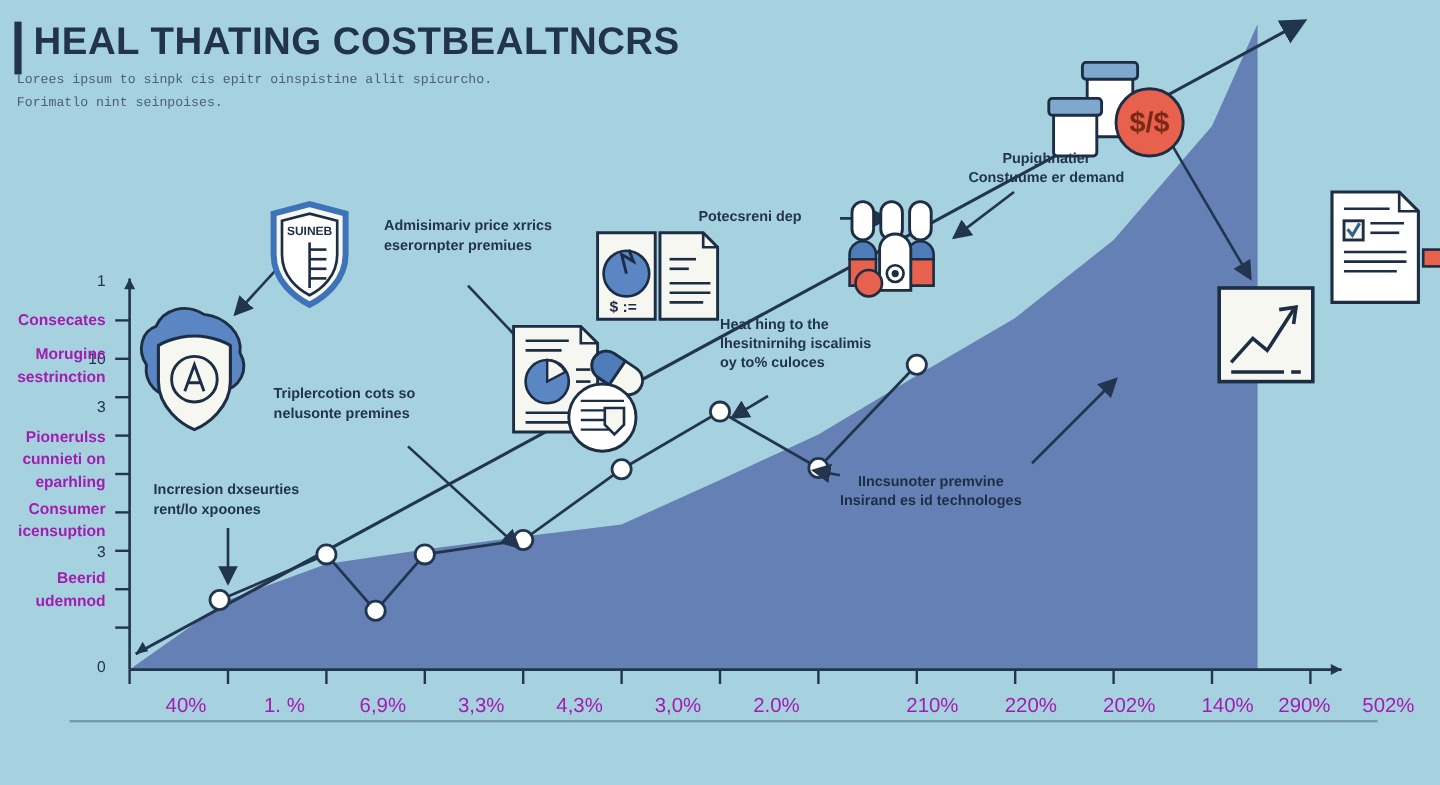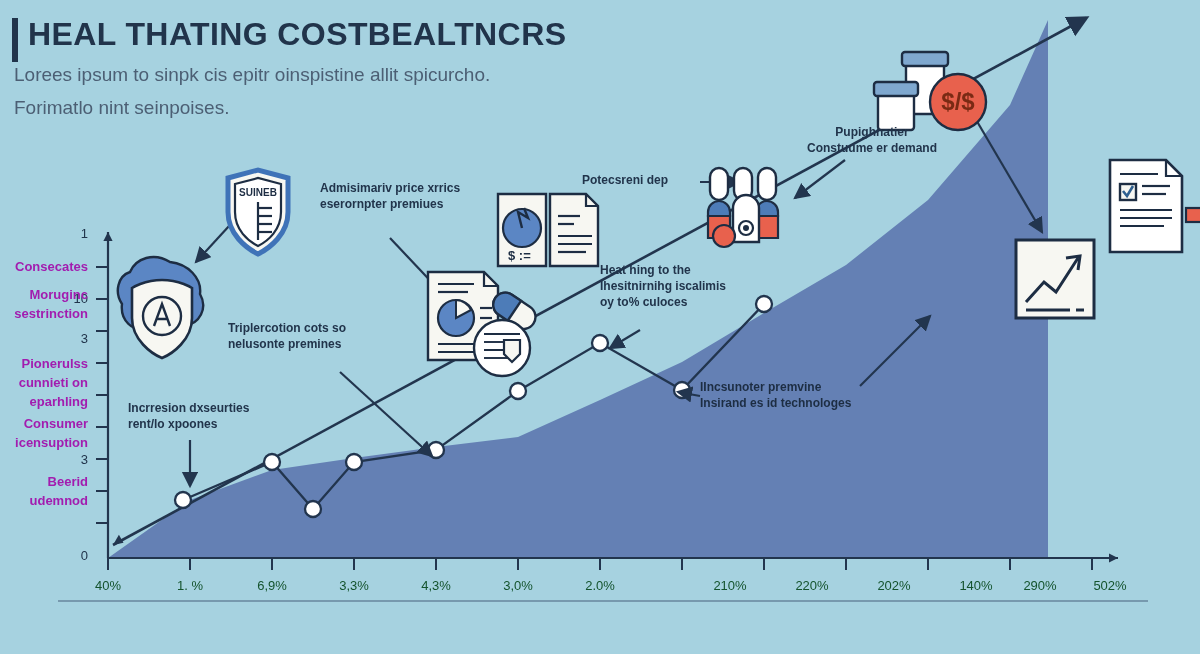--- a/index.html
+++ b/index.html
@@ -16,32 +16,33 @@
   
   .hdr{position:absolute;left:0;top:0;width:1200px;height:120px;}
   .hdr-accent{position:absolute;left:12px;top:18px;width:6px;height:44px;background:#21344b;}
   .hdr-title{
     position:absolute;left:28px;top:16px;
     font-size:32px;font-weight:bold;letter-spacing:.4px;
     color:#21344b;white-space:nowrap;
   }
   .hdr-sub{
     position:absolute;left:14px;top:58px;
-    font-size:19px;color:#4c5f74;line-height:1.75;
+    font-size:11px;color:#4c5f74;line-height:1.75;
     white-space:pre-line;
+    font-family:Liberation Mono, monospace;
   }
 
   
   .plot{position:absolute;left:0;top:0;width:1200px;height:654px;pointer-events:none;}
   .plot svg{display:block;}
 
   
   .xlab{
-    position:absolute;font-size:13px;color:#14532d;
-    transform:translateX(-50%);white-space:nowrap;
+    position:absolute;font-size:17px;color:#a21caf;
+    transform:translateX(-50%);white-space:nowrap;margin-left:47px;
   }
   .ylab{
     position:absolute;font-size:13px;color:#a21caf;font-weight:bold;
     text-align:right;white-space:nowrap;right:1112px;
   }
   .ynum{
     position:absolute;font-size:13px;color:#21344b;
     text-align:right;white-space:nowrap;right:1112px;
   }
 
@@ -336,18 +337,18 @@
 
   <div class="anno" style="left:582px;top:172px;">Potecsreni dep</div>
 
   <div class="anno c" style="left:772px;top:124px;width:200px;">Pupighnatier
 Constuume er demand</div>
 
   <div class="anno" style="left:600px;top:262px;">Heat hing to the
 Ihesitnirnihg iscalimis
 oy to% culoces</div>
 
-  <div class="anno light" style="left:700px;top:379px;">IIncsunoter premvine
+  <div class="anno light" style="left:700px;top:393px;text-align:center;">IIncsunoter premvine
 Insirand es id technologes</div>
 
   <div class="foot-rule"></div>
 
 </div>
 
 </body></html>

